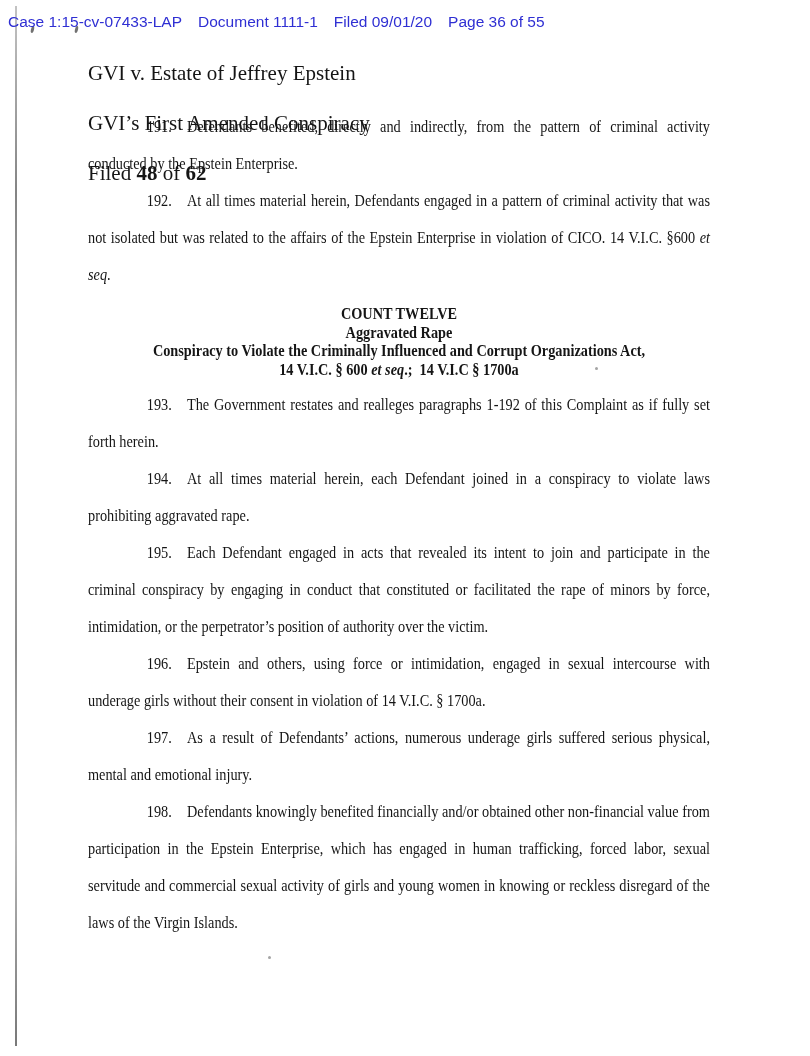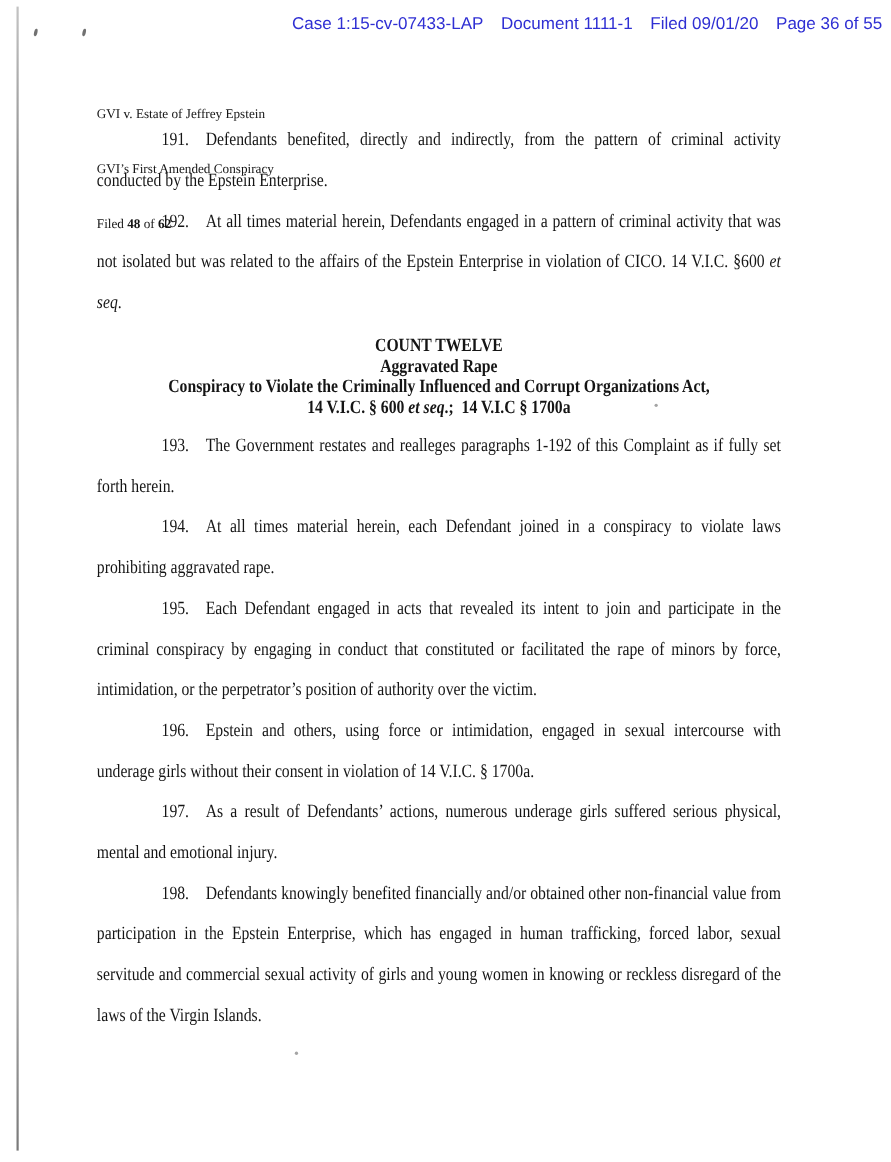--- a/index.html
+++ b/index.html
@@ -50,34 +50,34 @@
   }
   .scan-dot.d1 { left: 595px; top: 367px; }
   .scan-dot.d2 { left: 268px; top: 956px; }
 
   
   .ecf-header {
     position: absolute;
     left: 0;
     top: 13px;
     width: 100%;
-    text-align: right;
+    text-align: left;
     font-family: "Liberation Sans", sans-serif;
     font-size: 15.5px;
     color: #2f2fd3;
     white-space: nowrap;
   }
   .ecf-header span { margin: 0 8px; }
 
   
   .doc-header {
     position: absolute;
     left: 88px;
-    top: 61px;
-    font-size: 12px;
+    top: 31px;
+    font-size: 21px;
     line-height: 16.8px;
     white-space: pre-wrap;
   }
 
   
   .body-text {
     position: absolute;
     left: 88px;
     top: 108px;
     width: 740px;

